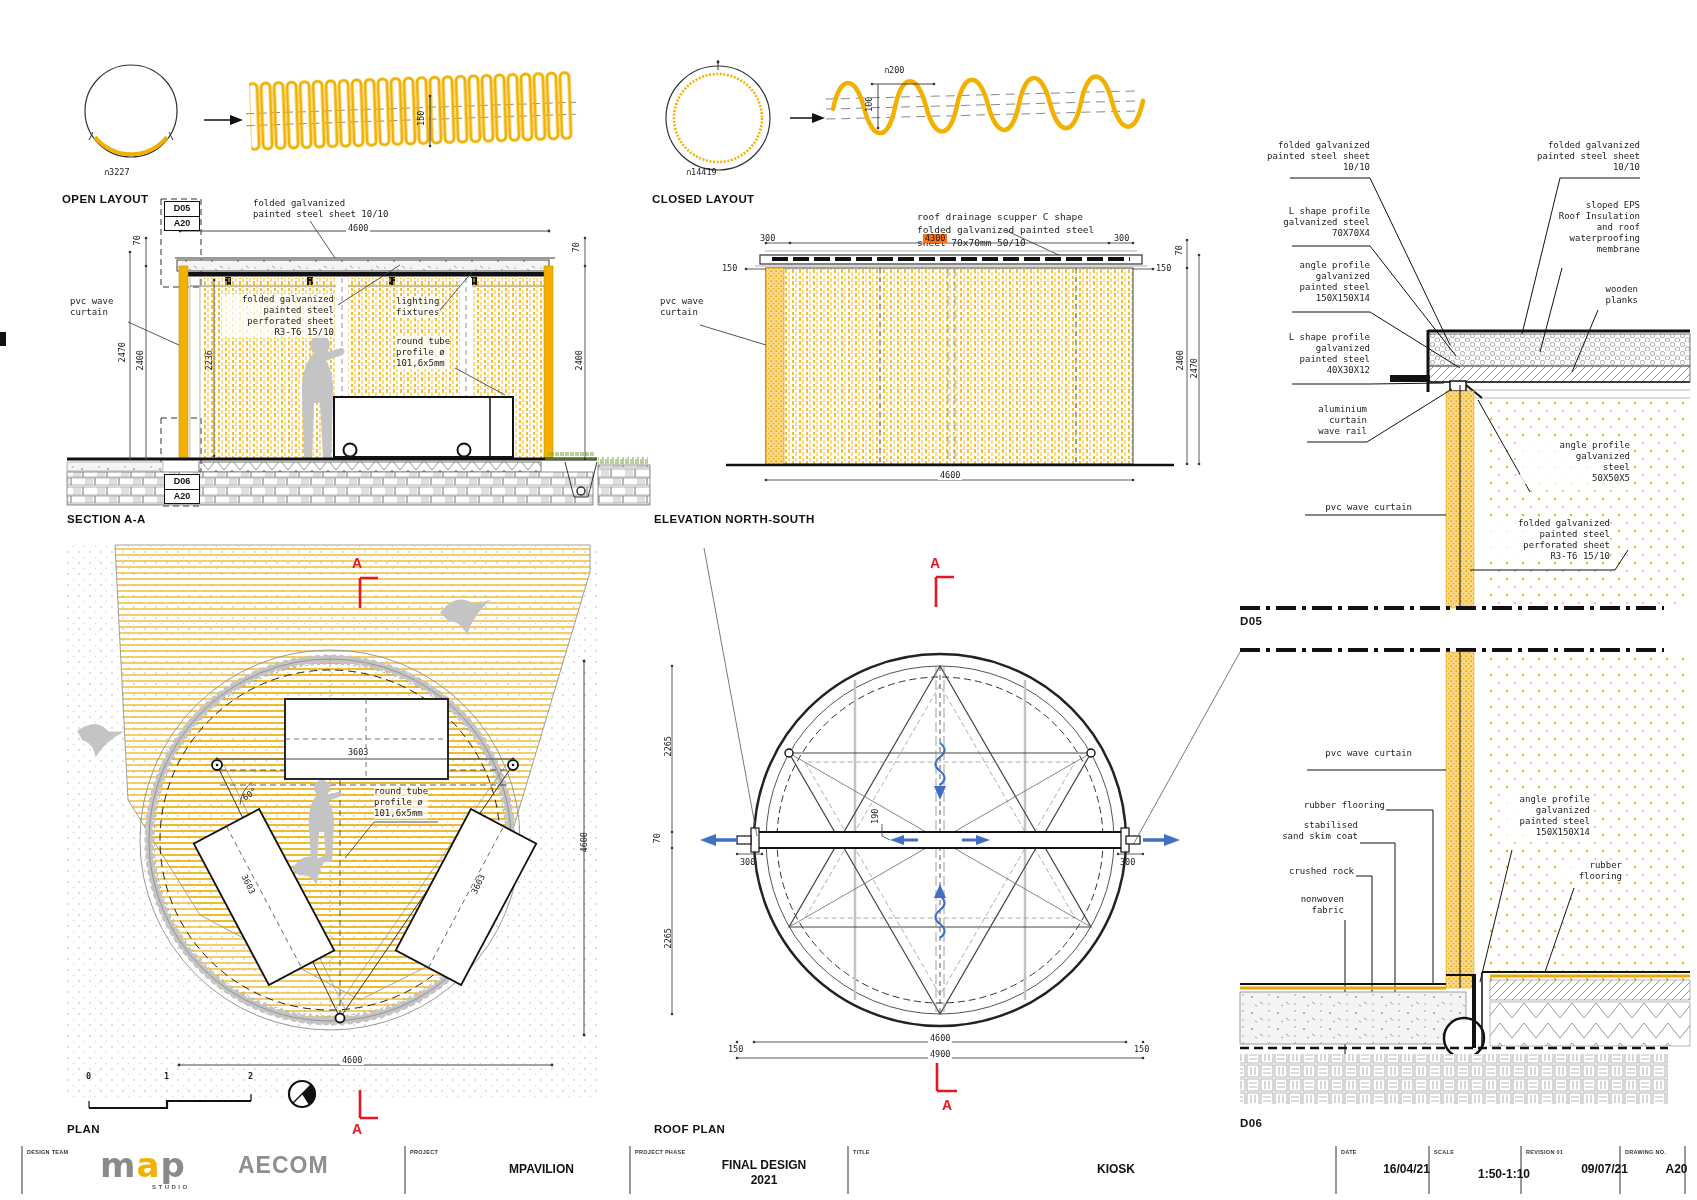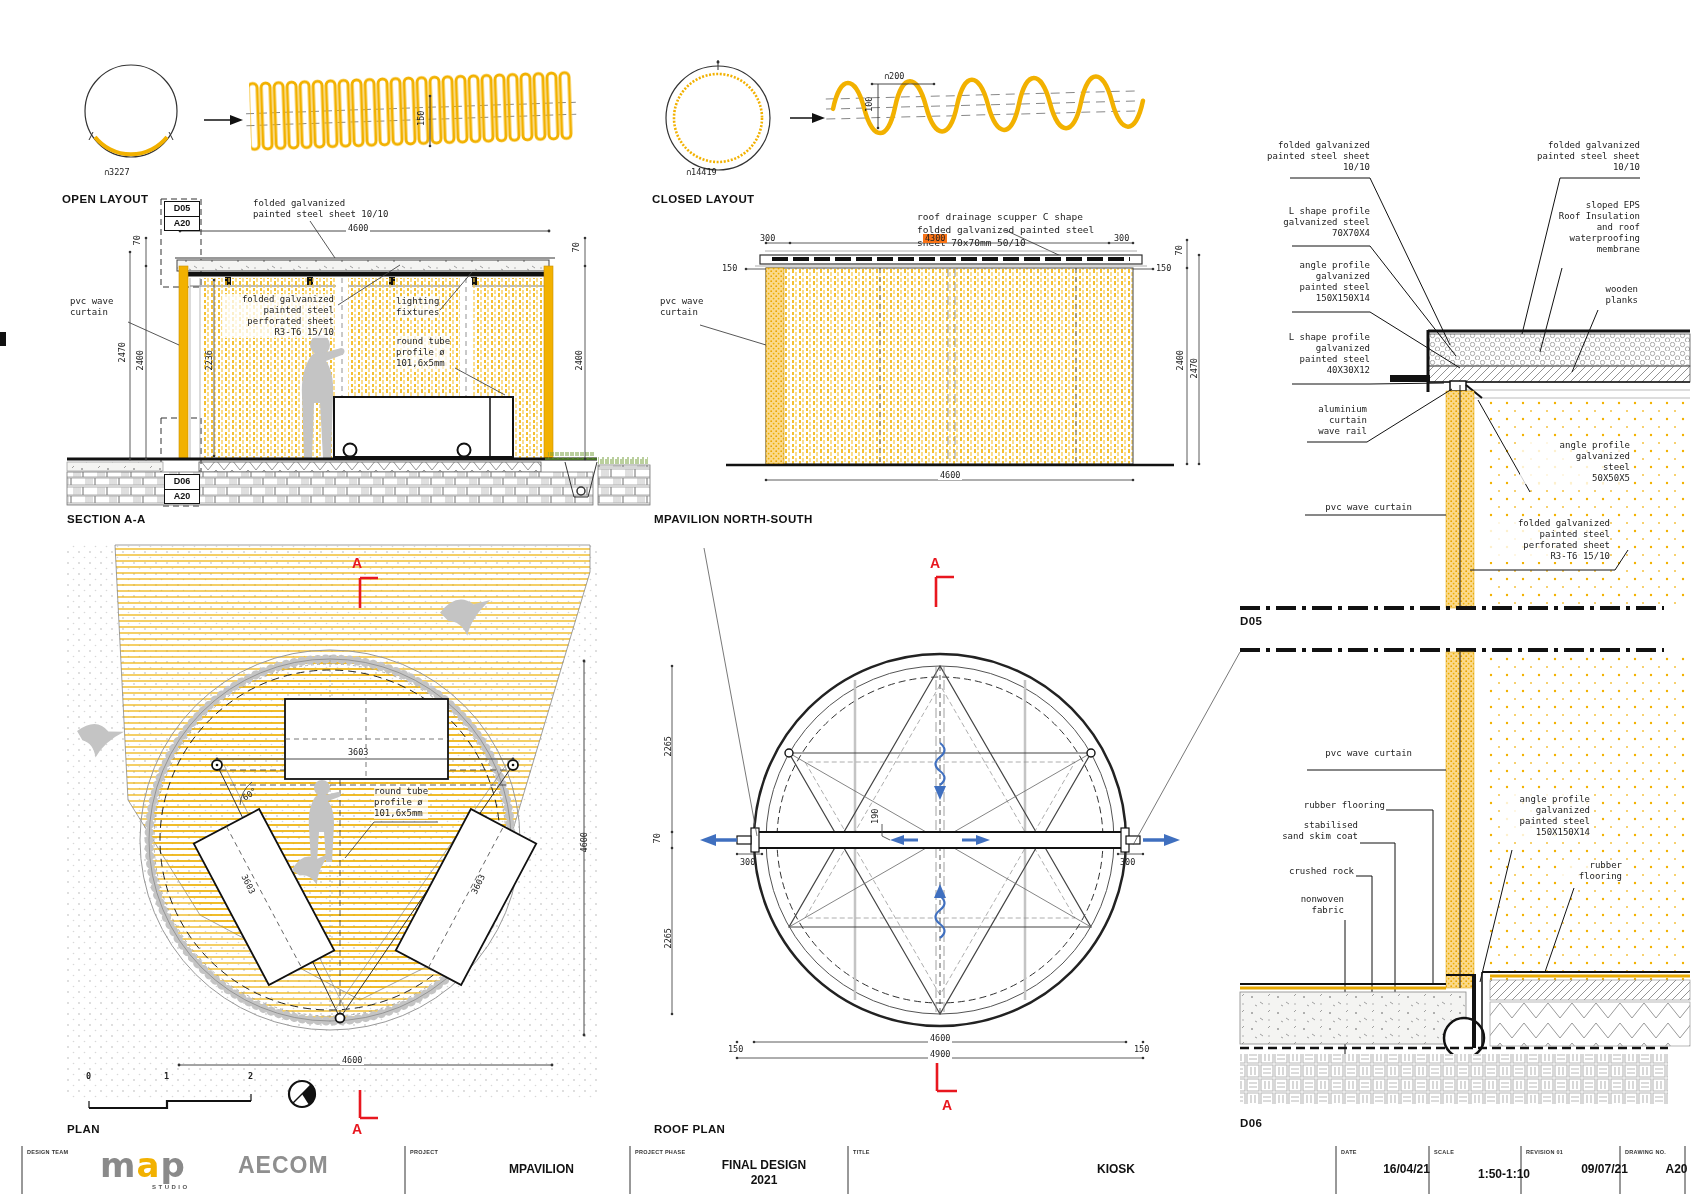--- a/index.html
+++ b/index.html
@@ -423,21 +423,21 @@
   <path d="M22,1146 V1194 M405,1146 V1194 M630,1146 V1194 M848,1146 V1194 M1336,1146 V1194 M1429,1146 V1194 M1521,1146 V1194 M1620,1146 V1194 M1685,1146 V1194"></path>
 </g>
 </svg>
 
 <div class="abs hdr" style="left:62px;top:194px">OPEN LAYOUT</div>
 <div class="abs dim" style="left:104px;top:168px">∩3227</div>
 <div class="abs dim vdim" style="left:414px;top:114px">150</div>
 
 <div class="abs hdr" style="left:652px;top:194px">CLOSED LAYOUT</div>
 <div class="abs dim" style="left:686px;top:168px">∩14419</div>
-<div class="abs dim" style="left:884px;top:72px">∩200</div>
+<div class="abs dim" style="left:884px;top:66px">∩200</div>
 <div class="abs dim vdim" style="left:862px;top:100px">100</div>
 <div class="abs note" style="left:917px;top:186px;width:215px">roof drainage scupper C shape
 folded galvanized painted steel
 sheet   70x70mm  50/10</div>
 
 <div class="abs mk" style="left:164px;top:201px">
   <div>D05</div>
   <div>A20</div>
 </div>
 <div class="abs mk" style="left:164px;top:474px">
@@ -471,21 +471,21 @@
 curtain</div>
 <div class="abs dim" style="left:760px;top:234px">300</div>
 <div class="abs dim" style="left:923px;top:234px;background:#f97316;padding:0 2px">4300</div>
 <div class="abs dim" style="left:1114px;top:234px">300</div>
 <div class="abs dim" style="left:722px;top:264px">150</div>
 <div class="abs dim" style="left:1156px;top:264px">150</div>
 <div class="abs dim" style="left:938px;top:471px;background:#fff;padding:0 2px">4600</div>
 <div class="abs dim vdim" style="left:1174px;top:246px">70</div>
 <div class="abs dim vdim" style="left:1170px;top:356px">2400</div>
 <div class="abs dim vdim" style="left:1184px;top:364px">2470</div>
-<div class="abs hdr" style="left:654px;top:514px">MPAVILION NORTH-SOUTH</div>
+<div class="abs hdr" style="left:654px;top:514px">ELEVATION NORTH-SOUTH</div>
 
 <div class="abs redA" style="left:352px;top:556px">A</div>
 <div class="abs redA" style="left:352px;top:1122px">A</div>
 <div class="abs dim" style="left:346px;top:748px;background:#fff;padding:0 2px">3603</div>
 <div class="abs dim" style="left:238px;top:880px;transform:rotate(64deg)">3603</div>
 <div class="abs dim" style="left:468px;top:880px;transform:rotate(-64deg)">3603</div>
 <div class="abs dim" style="left:242px;top:790px;transform:rotate(-35deg)">60°</div>
 <div class="abs lbl" style="left:374px;top:786px;background:rgba(255,255,255,.7)">round tube
 profile ø
 101,6x5mm</div>

